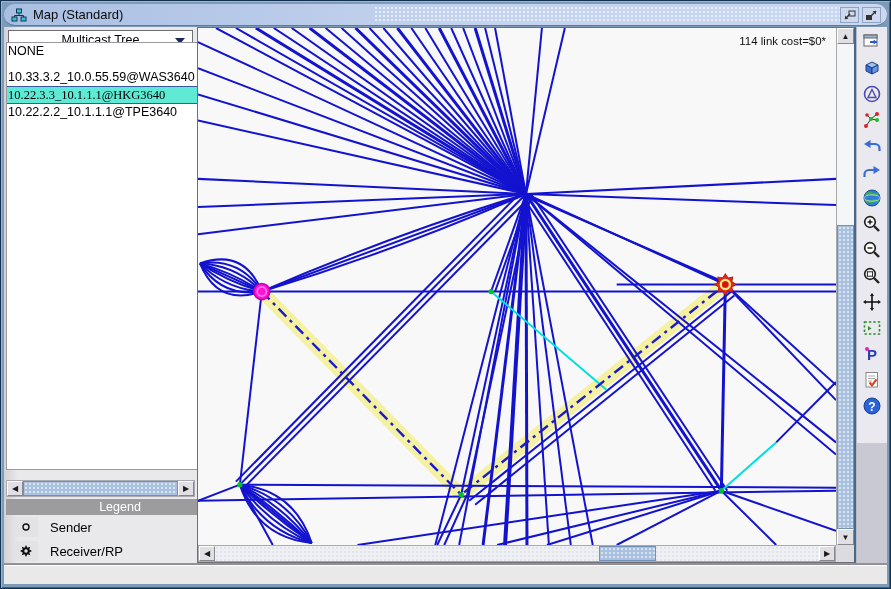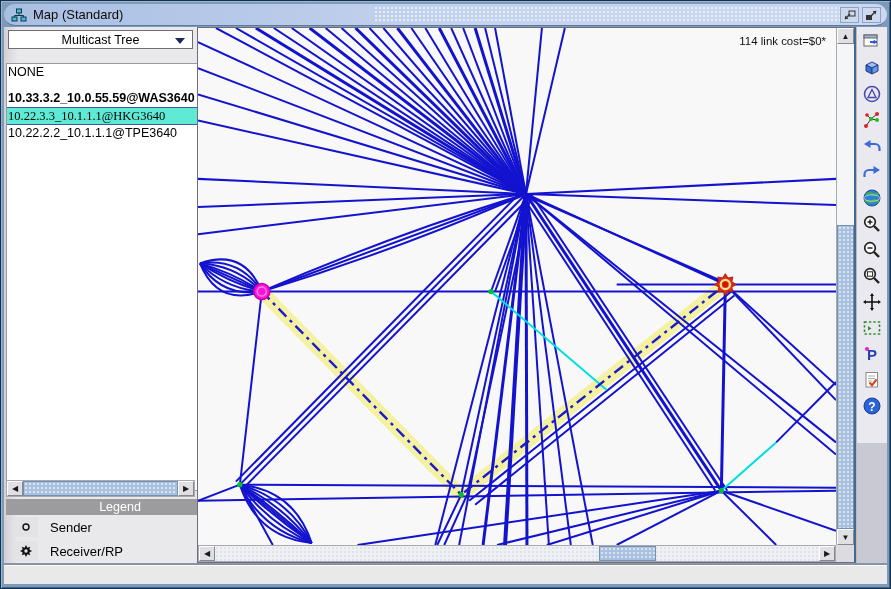--- a/index.html
+++ b/index.html
@@ -15,23 +15,23 @@
   .title-icon{margin-left:7px;margin-right:6px;display:flex;}
   .title-text{font-size:13px;color:#0b0b0b;position:relative;z-index:2;}
   .win-controls{position:absolute;right:6px;top:3px;display:flex;gap:3px;z-index:3;}
   .win-btn{width:19px;height:16px;border:1px solid #8fa3c2;background:#cdd9ef;display:flex;align-items:center;justify-content:center;padding:0;}
   
   .sidebar{position:absolute;left:4px;top:27px;width:193px;height:536px;background:#e8e8ea;
     background:linear-gradient(to right,#d2d2d6 0,#e9e9ec 14px,#e9e9ec 100%);}
   .combo{position:absolute;left:4px;top:3px;width:185px;height:19px;background:#fff;
     border:1px solid #6e6e74;display:flex;align-items:center;justify-content:center;font-size:12.5px;color:#000;}
   .combo .arrow{position:absolute;right:7px;top:7px;width:0;height:0;border-left:5px solid transparent;border-right:5px solid transparent;border-top:6px solid #1c2a5e;}
-  .tree-list{position:absolute;left:2px;top:36px;width:219px;height:428px;background:#fff;border:1px solid #9a9aa0;overflow:hidden;}
+  .tree-list{position:absolute;left:2px;top:15px;width:219px;height:428px;background:#fff;border:1px solid #9a9aa0;overflow:hidden;}
   .tree-row{height:17px;line-height:17px;font-size:12.5px;color:#000;white-space:nowrap;padding-left:1px;overflow:hidden;}
-  .tree-row:nth-child(2){margin-top:9px;font-weight:bold;}
+  .tree-row:nth-child(2){margin-top:9px;}
   .tree-row.selected{background:#5eead4;border-top:1px solid #3a57a8;border-bottom:1px solid #3a57a8;height:18px;line-height:16px;font-family:Liberation Serif, serif;}
   
   .sb-btn{background:#dfdfe4;border:1px solid;border-color:#ffffff #87878d #87878d #ffffff;display:flex;align-items:center;justify-content:center;font-size:8px;color:#1a1a1a;padding:0;}
   .hscroll{position:absolute;display:flex;background:#eceef1;border:1px solid #a9a9af;}
   .side-hscroll{left:2px;top:453px;width:189px;height:17px;}
   .hs-track{position:relative;flex:1;background:#eff0f3;background-image:radial-gradient(circle,#e0e3e9 1px,transparent 1.2px);background-size:4px 4px;}
   .thumb{background-color:#a9c0df;background-image:radial-gradient(circle,#d8e4f4 1px,transparent 1.3px);background-size:4px 4px;border:1px solid #7291b5;}
   .side-hscroll .thumb{position:absolute;left:0;top:0;bottom:0;right:0;}
   .legend-head{position:absolute;left:2px;top:472px;width:228px;height:16px;background:#9c9c9e;color:#fff;font-size:12.5px;display:flex;align-items:center;justify-content:center;text-align:right;}
   .legend-items{position:absolute;left:2px;top:488px;width:189px;}

